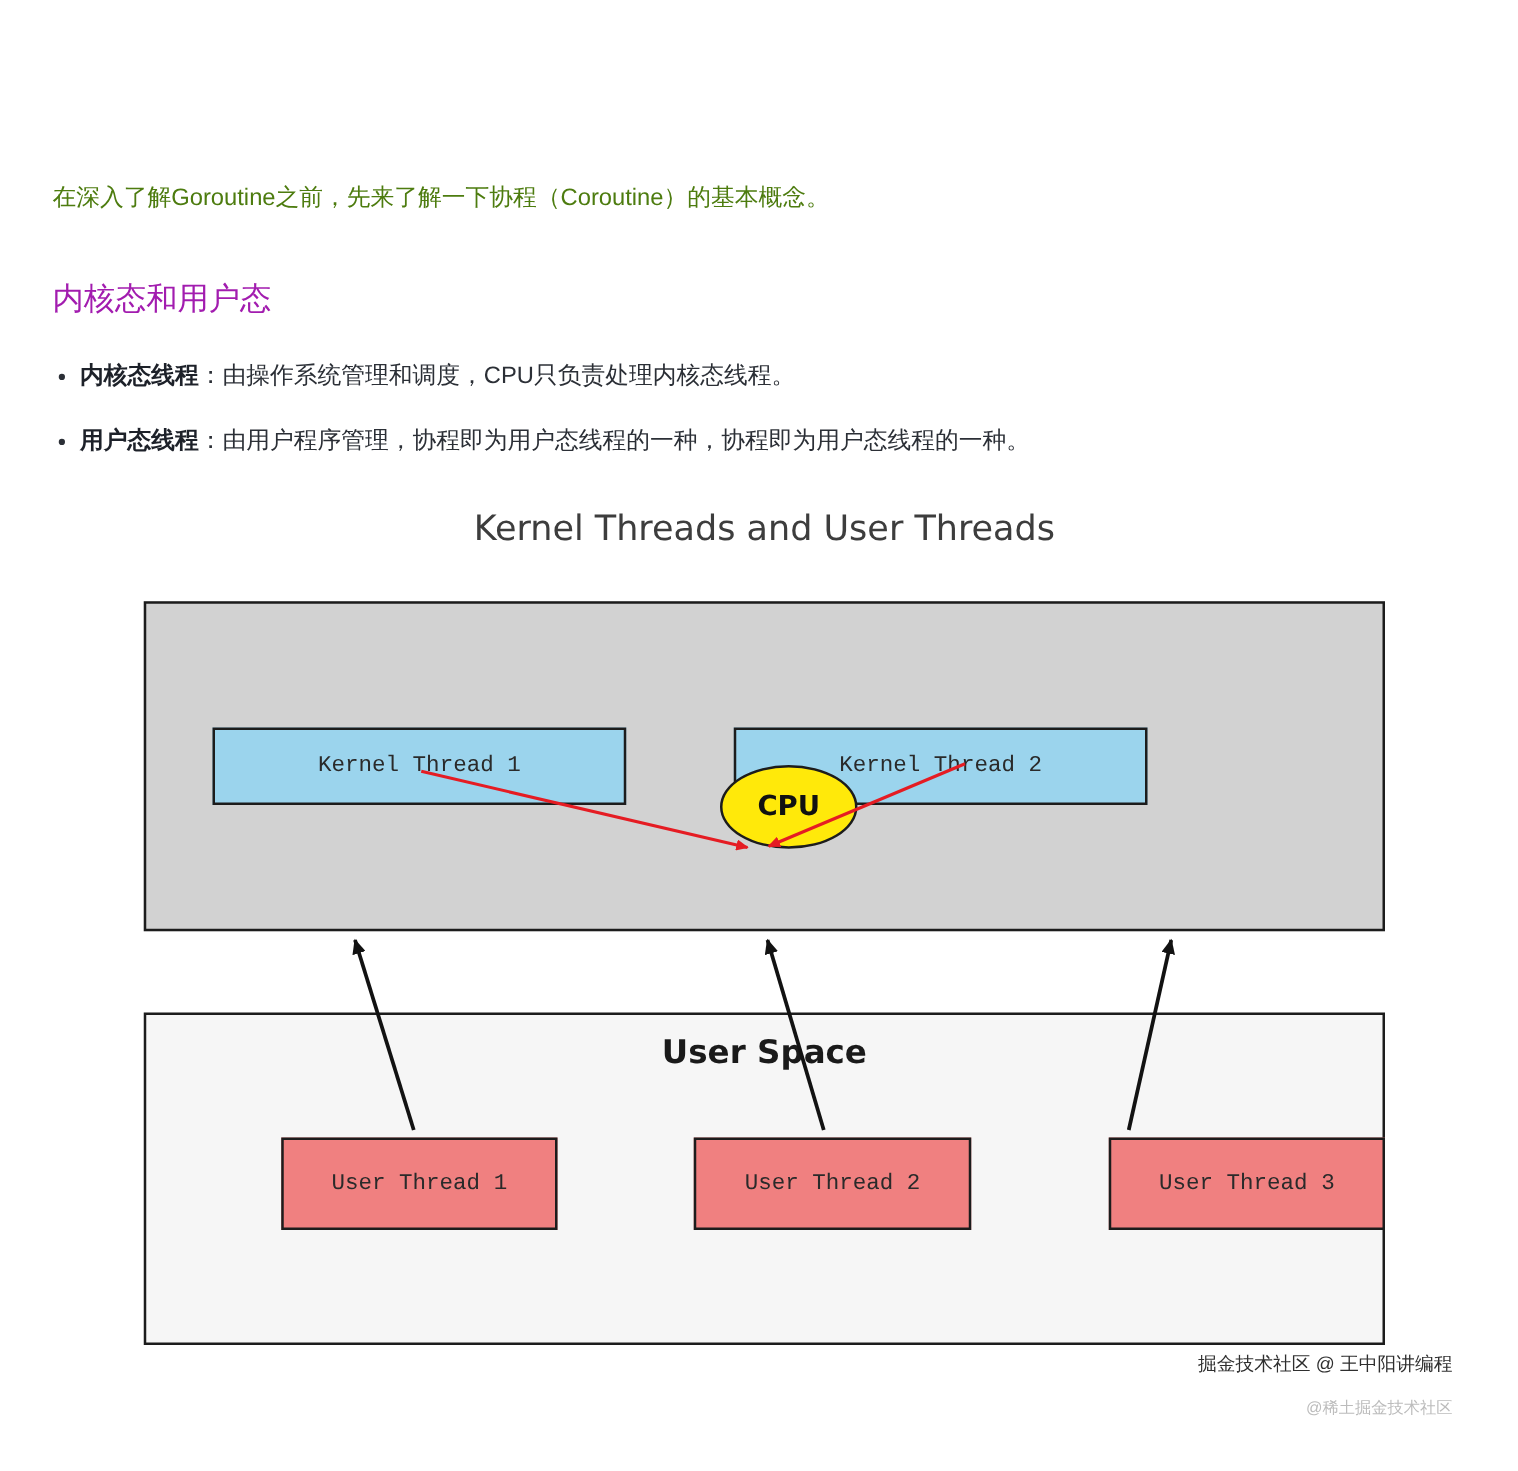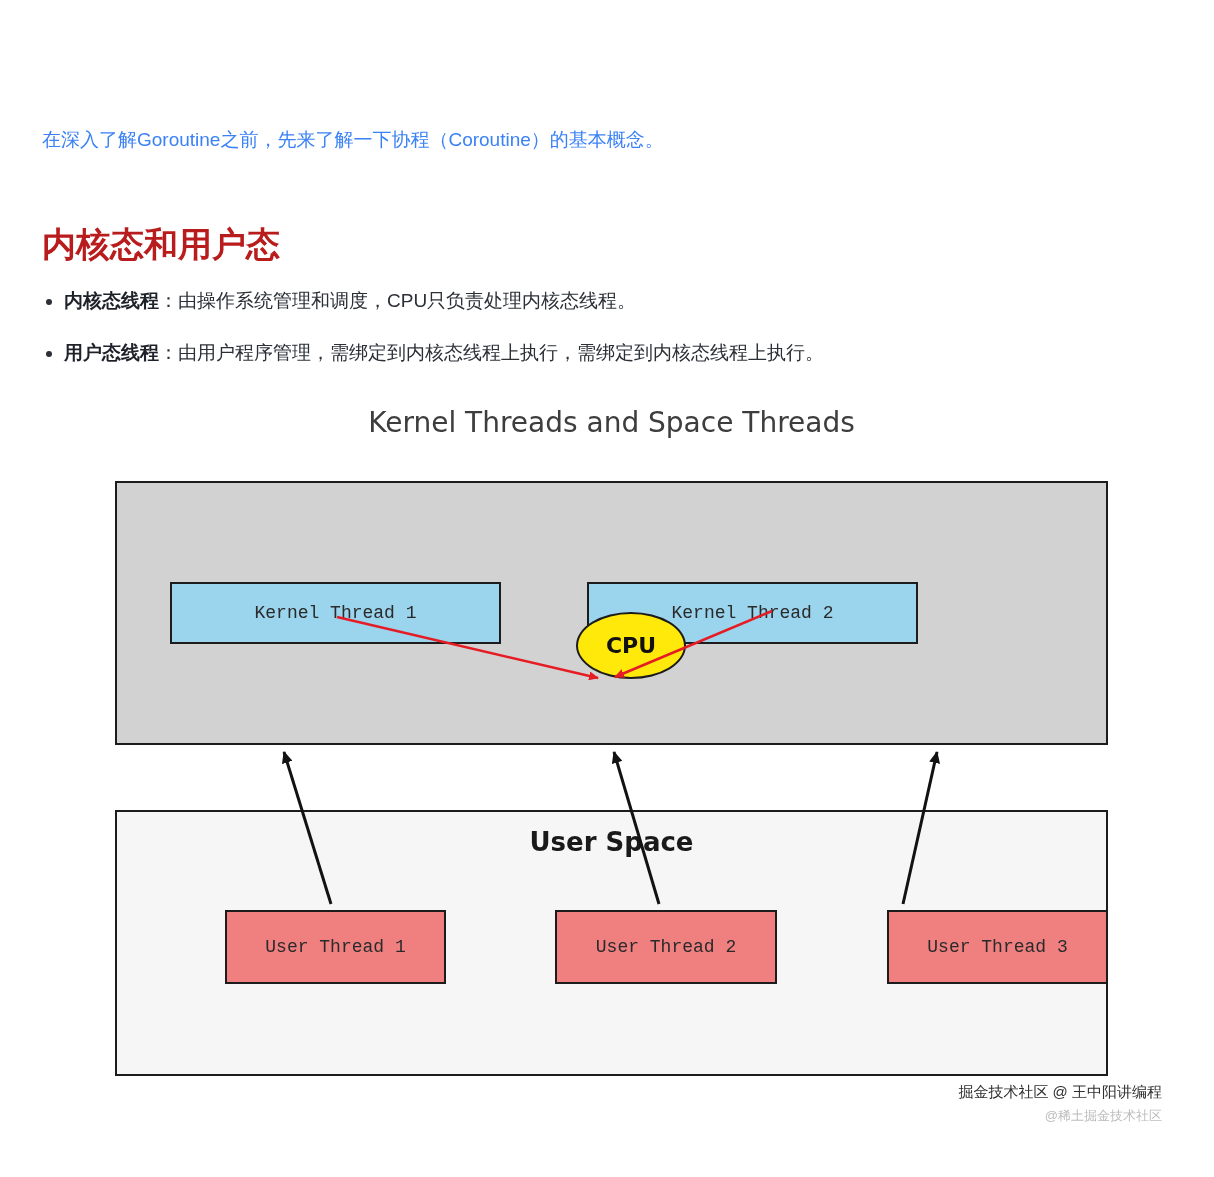--- a/index.html
+++ b/index.html
@@ -11,22 +11,22 @@
     --red-arrow:#e51c23;
     --black-arrow:#121212;
     --border-dark:#1c1c1c;
   }
   *{box-sizing:border-box;margin:0;padding:0;}
   html,body{background:#ffffff;}
   body{font-family:"Liberation Sans","DejaVu Sans",sans-serif;color:#252933;}
   .page{position:relative;width:1214px;height:1177px;background:#ffffff;overflow:hidden;}
 
   .article-title{position:absolute;left:42px;top:48px;font-size:29px;font-weight:700;color:#1d2129;}
-  .intro{position:absolute;left:42px;top:125px;width:1000px;font-size:19px;line-height:30px;color:#3b82f6;}
-  .section-heading{position:absolute;left:42px;top:222px;font-size:34px;font-weight:700;color:#b91c1c;}
+  .intro{position:absolute;left:42px;top:144px;width:1000px;font-size:19px;line-height:30px;color:#4d7c0f;}
+  .section-heading{position:absolute;left:42px;top:222px;font-size:25px;font-weight:400;color:#a21caf;}
   .concept-list{position:absolute;left:64px;top:286px;width:1080px;list-style:disc;}
   .concept-list li{font-size:19px;line-height:30px;margin-bottom:22px;color:#2b2f36;}
   .concept-list li strong{font-weight:700;color:#1d2129;}
 
   
   .fig-title{position:absolute;left:115px;top:406px;width:993px;text-align:center;
     font-family:"DejaVu Sans",sans-serif;font-size:28px;color:#3d3d3d;}
   .space-rect{position:absolute;border:2px solid var(--border-dark);}
   .kernel-space-rect{left:115px;top:481px;width:993px;height:264px;background:var(--kernel-space-bg);}
   .user-space-rect{left:115px;top:810px;width:993px;height:266px;background:var(--user-space-bg);}
@@ -52,38 +52,38 @@
     color:#111;z-index:3;}
 
   .arrows{position:absolute;left:0;top:0;width:1214px;height:1177px;pointer-events:none;z-index:5;}
   .arrows line.red{stroke:var(--red-arrow);stroke-width:2.5;}
   .arrows line.black{stroke:var(--black-arrow);stroke-width:3;}
   .head-red{fill:var(--red-arrow);}
   .head-black{fill:var(--black-arrow);}
 
   .watermark{position:absolute;right:52px;top:1082px;text-align:right;line-height:20px;}
   .watermark .wm1{font-size:15px;color:#2f2f2f;}
-  .watermark .wm2{font-size:13px;color:#bcbcbc;margin-top:4px;}
+  .watermark .wm2{font-size:13px;color:#bcbcbc;margin-top:14px;}
 </style>
 </head>
 <body>
 
 <div class="page">
 
 
   <p class="intro">在深入了解Goroutine之前，先来了解一下协程（Coroutine）的基本概念。</p>
 
   <h2 class="section-heading">内核态和用户态</h2>
 
   <ul class="concept-list">
     <li><strong>内核态线程</strong><span>：由操作系统管理和调度，CPU只负责处理内核态线程。</span></li>
-    <li><strong>用户态线程</strong><span>：由用户程序管理，需绑定到内核态线程上执行，需绑定到内核态线程上执行。</span></li>
+    <li><strong>用户态线程</strong><span>：由用户程序管理，协程即为用户态线程的一种，协程即为用户态线程的一种。</span></li>
   </ul>
 
-  <div class="fig-title">Kernel Threads and Space Threads</div>
+  <div class="fig-title">Kernel Threads and User Threads</div>
 
   <div class="space-rect kernel-space-rect"></div>
 
   <div class="thread-box kthread k1">
     <span>Kernel Thread 1</span>
   </div>
   <div class="thread-box kthread k2">
     <span>Kernel Thread 2</span>
   </div>
 

